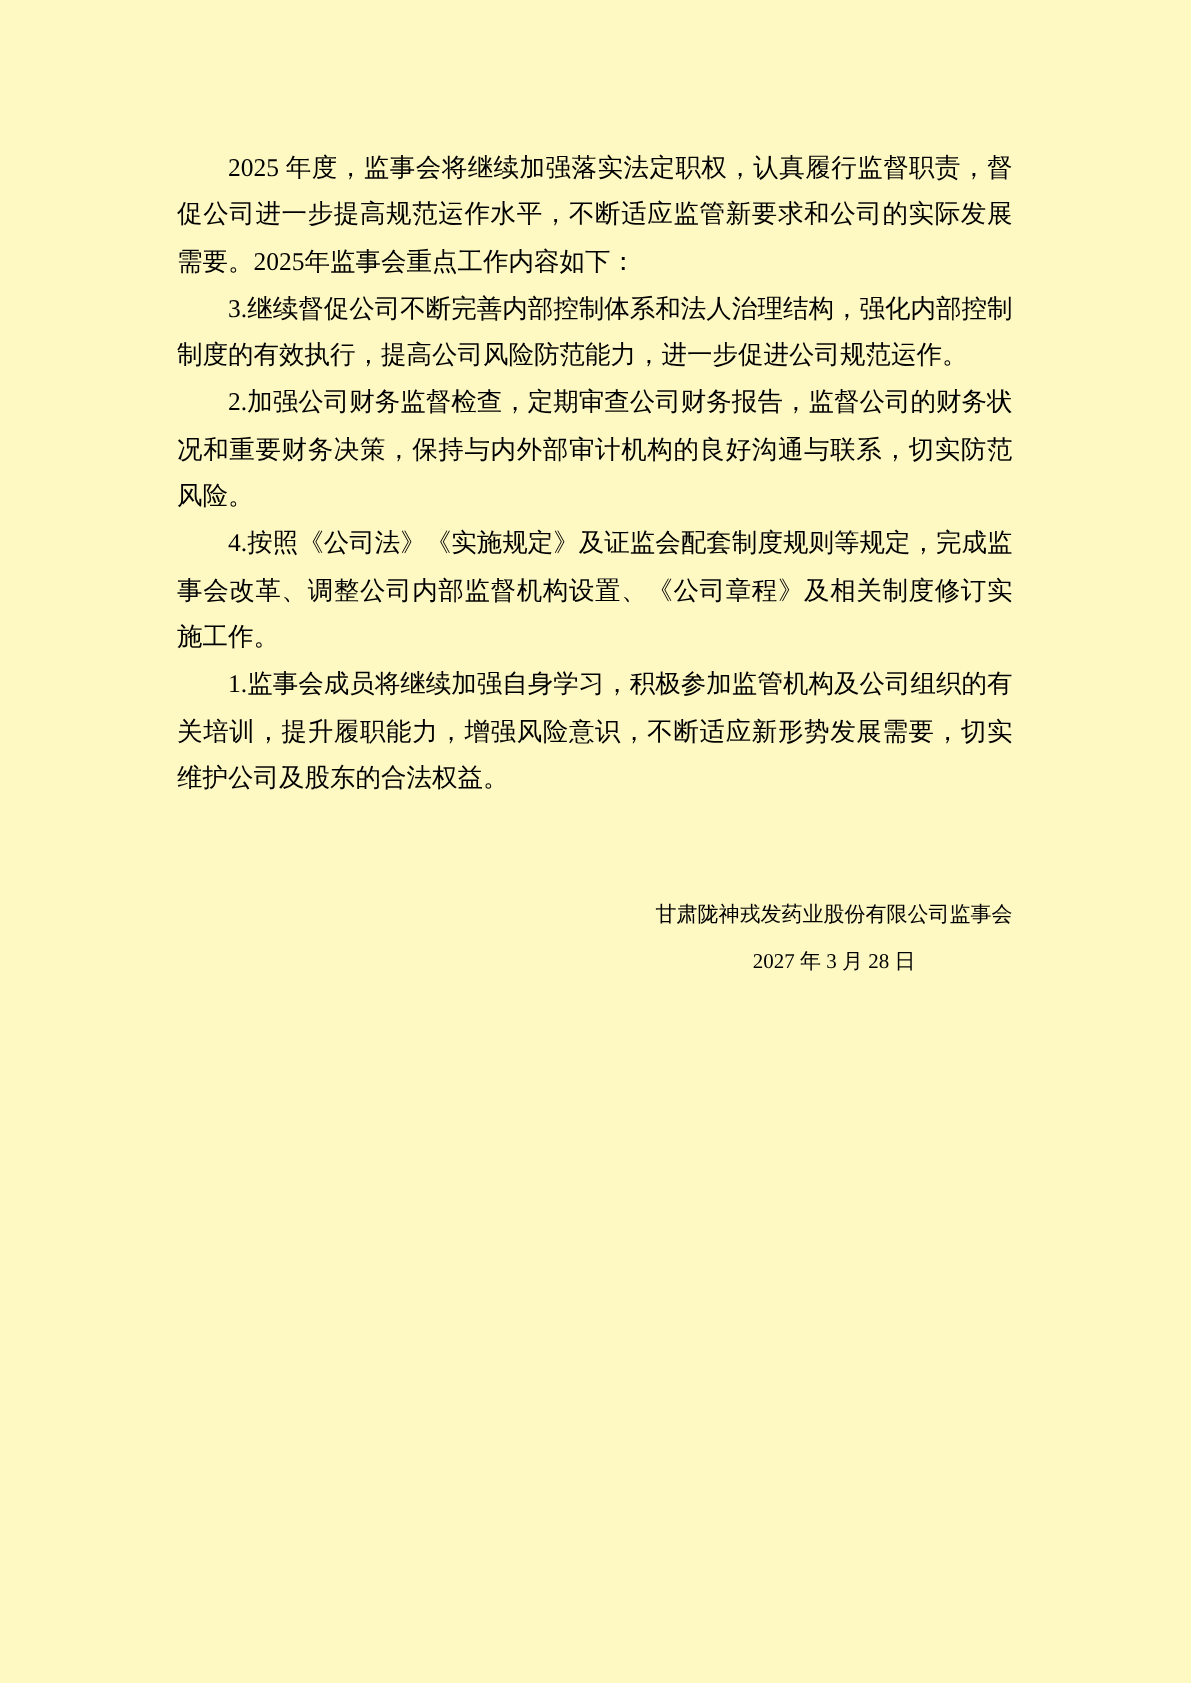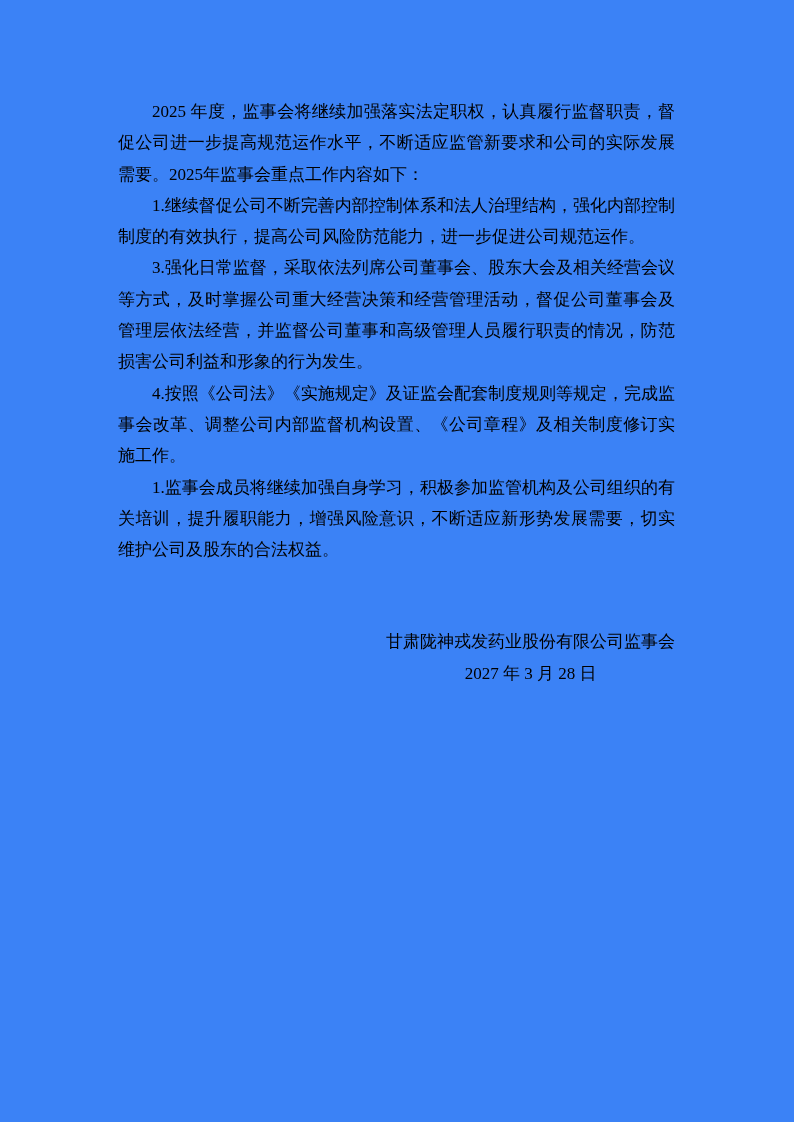--- a/index.html
+++ b/index.html
@@ -10,21 +10,21 @@
     width: 794px;
     height: 1122px;
     background: #ffffff;
     color: #000000;
     font-family: "Liberation Serif", "DejaVu Serif", serif;
   }
   .page {
     position: relative;
     width: 794px;
     height: 1122px;
-    background: #3b82f6;
+    background: #fef9c3;
     overflow: hidden;
   }
   .content {
     position: absolute;
     left: 118px;
     top: 96px;
     width: 557px;
   }
   .content p {
     margin: 0;
@@ -38,34 +38,34 @@
   .signature {
     margin-top: 61px;
     display: flex;
     justify-content: flex-end;
   }
   .sig-inner {
     display: inline-block;
     text-align: center;
   }
   .sig-company, .sig-date {
-    font-size: 17px;
+    font-size: 14px;
     line-height: 31.3px;
     white-space: nowrap;
     text-align: center;
   }
 </style>
 </head>
 <body>
 
 <div class="page">
   <div class="content">
     <p>2025 年度，监事会将继续加强落实法定职权，认真履行监督职责，督促公司进一步提高规范运作水平，不断适应监管新要求和公司的实际发展需要。2025年监事会重点工作内容如下：</p>
-    <p>1.继续督促公司不断完善内部控制体系和法人治理结构，强化内部控制制度的有效执行，提高公司风险防范能力，进一步促进公司规范运作。</p>
-    <p>3.强化日常监督，采取依法列席公司董事会、股东大会及相关经营会议等方式，及时掌握公司重大经营决策和经营管理活动，督促公司董事会及管理层依法经营，并监督公司董事和高级管理人员履行职责的情况，防范损害公司利益和形象的行为发生。</p>
+    <p>3.继续督促公司不断完善内部控制体系和法人治理结构，强化内部控制制度的有效执行，提高公司风险防范能力，进一步促进公司规范运作。</p>
+    <p>2.加强公司财务监督检查，定期审查公司财务报告，监督公司的财务状况和重要财务决策，保持与内外部审计机构的良好沟通与联系，切实防范风险。</p>
     <p>4.按照《公司法》《实施规定》及证监会配套制度规则等规定，完成监事会改革、调整公司内部监督机构设置、《公司章程》及相关制度修订实施工作。</p>
     <p>1.监事会成员将继续加强自身学习，积极参加监管机构及公司组织的有关培训，提升履职能力，增强风险意识，不断适应新形势发展需要，切实维护公司及股东的合法权益。</p>
 
     <div class="signature">
       <div class="sig-inner">
         <div class="sig-company">甘肃陇神戎发药业股份有限公司监事会</div>
         <div class="sig-date">2027 年 3 月 28 日</div>
       </div>
     </div>
   </div>

